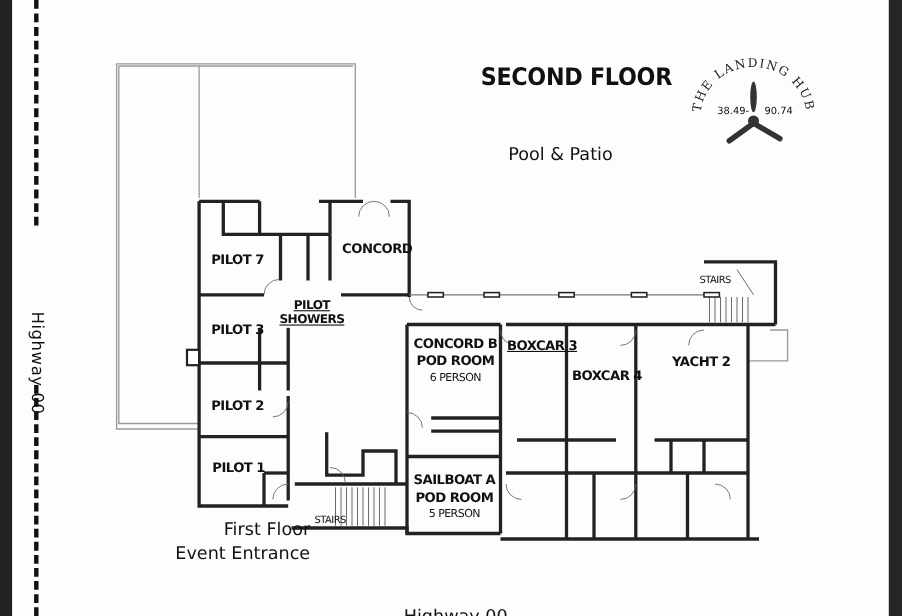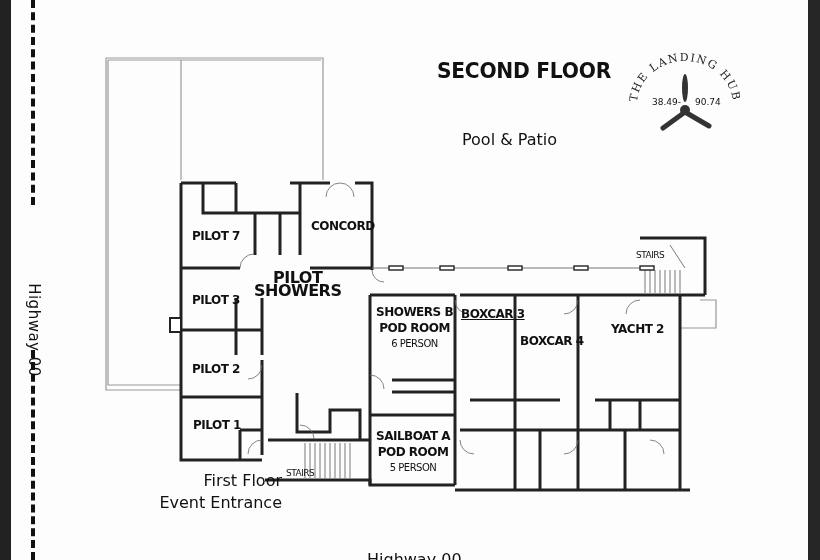--- a/index.html
+++ b/index.html
@@ -161,30 +161,30 @@
     <path d="M60 62 L38 78" stroke="#333" stroke-width="5" stroke-linecap="round"></path>
     <path d="M60 62 L84 76" stroke="#333" stroke-width="5" stroke-linecap="round"></path>
     <circle cx="60" cy="60" r="5" fill="#333"></circle>
   </svg>
   <span style="position:absolute;left:27px;top:47px;font-size:9px;">38.49-</span>
   <span style="position:absolute;left:70px;top:47px;font-size:9px;">90.74</span>
 </div>
 
 <div class="lbl" style="left:192px;top:229px;">PILOT 7</div>
 <div class="lbl" style="left:311px;top:219px;">CONCORD</div>
-<div class="lbl" style="left:254px;top:271px;font-size:16px;line-height:13px;">
+<div class="lbl" style="left:254px;top:271px;font-size:11px;line-height:13px;text-decoration:underline;">
   <div>PILOT</div>
   <div>SHOWERS</div>
 </div>
 <div class="lbl" style="left:192px;top:293px;">PILOT 3</div>
 <div class="lbl" style="left:192px;top:362px;">PILOT 2</div>
 <div class="lbl" style="left:193px;top:418px;">PILOT 1</div>
 
 <div class="lbl" style="left:376px;top:304px;line-height:16px;">
-  <div>SHOWERS B</div>
+  <div>CONCORD B</div>
   <div>POD ROOM</div>
   <div class="small" style="font-size:10px;font-weight:normal;">6 PERSON</div>
 </div>
 <div class="lbl" style="left:376px;top:428px;line-height:16px;">
   <div>SAILBOAT A</div>
   <div>POD ROOM</div>
   <div style="font-size:10px;font-weight:normal;">5 PERSON</div>
 </div>
 <div class="lbl" style="left:461px;top:307px;text-decoration:underline;">BOXCAR 3</div>
 <div class="lbl" style="left:520px;top:334px;">BOXCAR 4</div>

